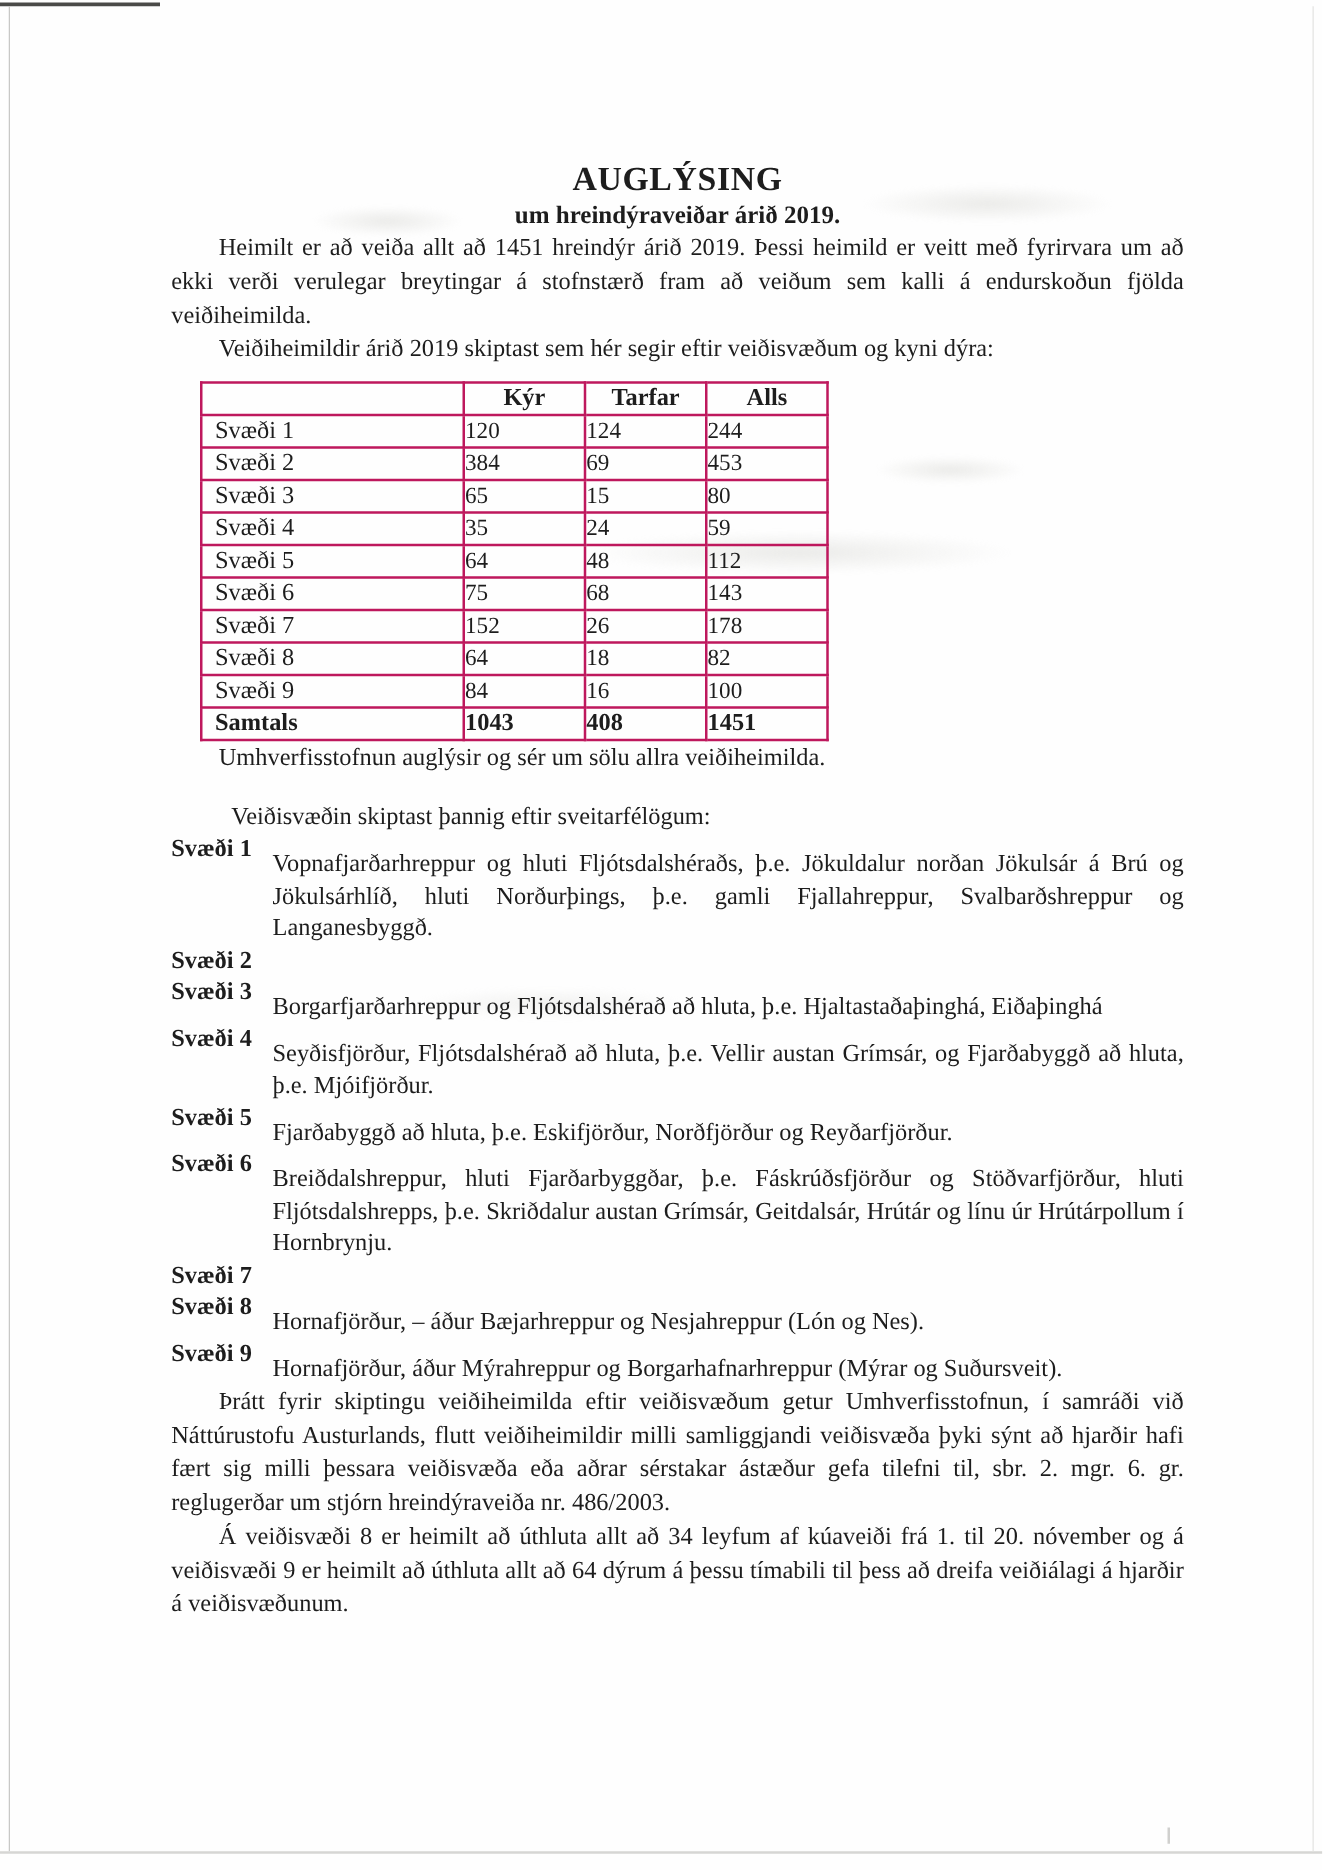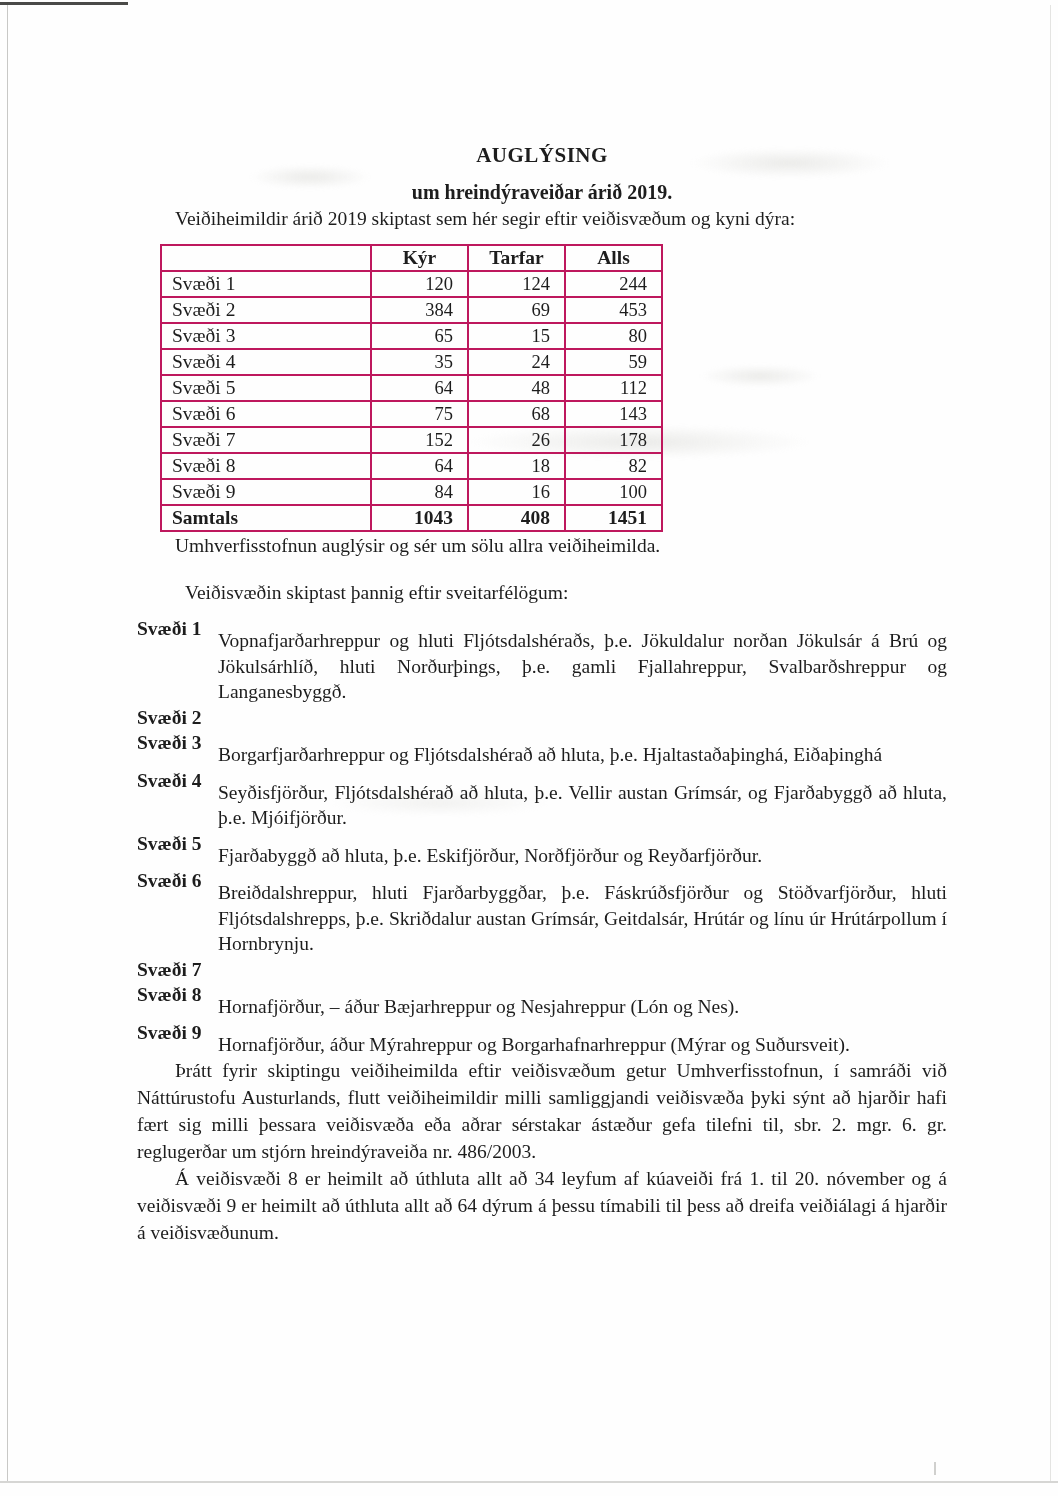--- a/index.html
+++ b/index.html
@@ -25,48 +25,48 @@
   }
   .sm1 { left:690px; top:148px;  width:200px; height:30px; }
   .sm2 { left:250px; top:165px;  width:120px; height:24px; }
   .sm3 { left:470px; top:425px;  width:340px; height:34px; }
   .sm4 { left:700px; top:365px;  width:120px; height:22px; }
   .sm5 { left:330px; top:790px;  width:220px; height:26px; opacity:.45; }
 
   .content { position:absolute; left:137px; top:130px; width:810px; }
 
   .doc-title {
-    text-align:center; font-weight:bold; font-size:21px;
-    letter-spacing:.5px; line-height:26px; margin:12px;
+    text-align:center; font-weight:bold; font-size:27px;
+    letter-spacing:.5px; line-height:26px; margin:0;
   }
   .doc-subtitle {
     text-align:center; font-weight:bold; font-size:20px;
     line-height:25px; margin:4px 0 0 0;
   }
   p.body {
     font-size:19.5px; line-height:27px; text-align:justify;
     text-indent:38px; margin:0;
   }
   .p-first { margin-top:24px; }
 
   table.quota { border-collapse:collapse; margin:12px 0 0 23px; table-layout:fixed; }
   .quota col.c-area { width:210px; }
   .quota col.c-num  { width:97px; }
   .quota th, .quota td {
     border:2px solid #be185d; height:24px; padding:0;
     font-size:18.5px; line-height:24px; overflow:hidden;
   }
   .quota th { font-weight:bold; font-size:19.5px; text-align:center; }
   .quota td.area-cell { text-align:left; padding-left:10px; font-size:19.5px; }
-  .quota td.num-cell  { text-align:right; padding-right:14px; }
+  .quota td.num-cell  { text-align:left; padding-right:14px; }
   .quota tr.total-row td { font-weight:bold; font-size:19.5px; }
 
   .sale-note { margin-top:22px; }
   .areas-intro {
-    font-size:19.5px; line-height:27px; margin:20px 0 10px 0;
+    font-size:19.5px; line-height:27px; margin:20px 0 0 0;
     text-indent:48px;
   }
   .area-item { display:flex; font-size:19.5px; line-height:25.5px; margin:0; }
   .area-label { flex:0 0 81px; font-weight:bold; }
   .area-text  { flex:1 1 auto; text-align:justify;margin-top:12px; }
 
   .closing-first { margin-top:18px; }
 </style>
 </head>
 <body>
@@ -82,20 +82,21 @@
   <div class="smudge sm2"></div>
   <div class="smudge sm3"></div>
   <div class="smudge sm4"></div>
   <div class="smudge sm5"></div>
 
   <div class="content">
 
     <h1 class="doc-title">AUGLÝSING</h1>
     <h2 class="doc-subtitle">um hreindýraveiðar árið 2019.</h2>
 
+    <p class="body p-first">Heimilt er að veiða allt að 1451 hreindýr árið 2019. Þessi heimild er veitt með fyrirvara um að ekki verði verulegar breytingar á stofnstærð fram að veiðum sem kalli á endurskoðun fjölda veiðiheimilda.</p>
     <p class="body">Veiðiheimildir árið 2019 skiptast sem hér segir eftir veiðisvæðum og kyni dýra:</p>
 
     <table class="quota">
       <colgroup>
         <col class="c-area">
           <col class="c-num">
           <col class="c-num">
           <col class="c-num">
       </colgroup>
       <tbody>

